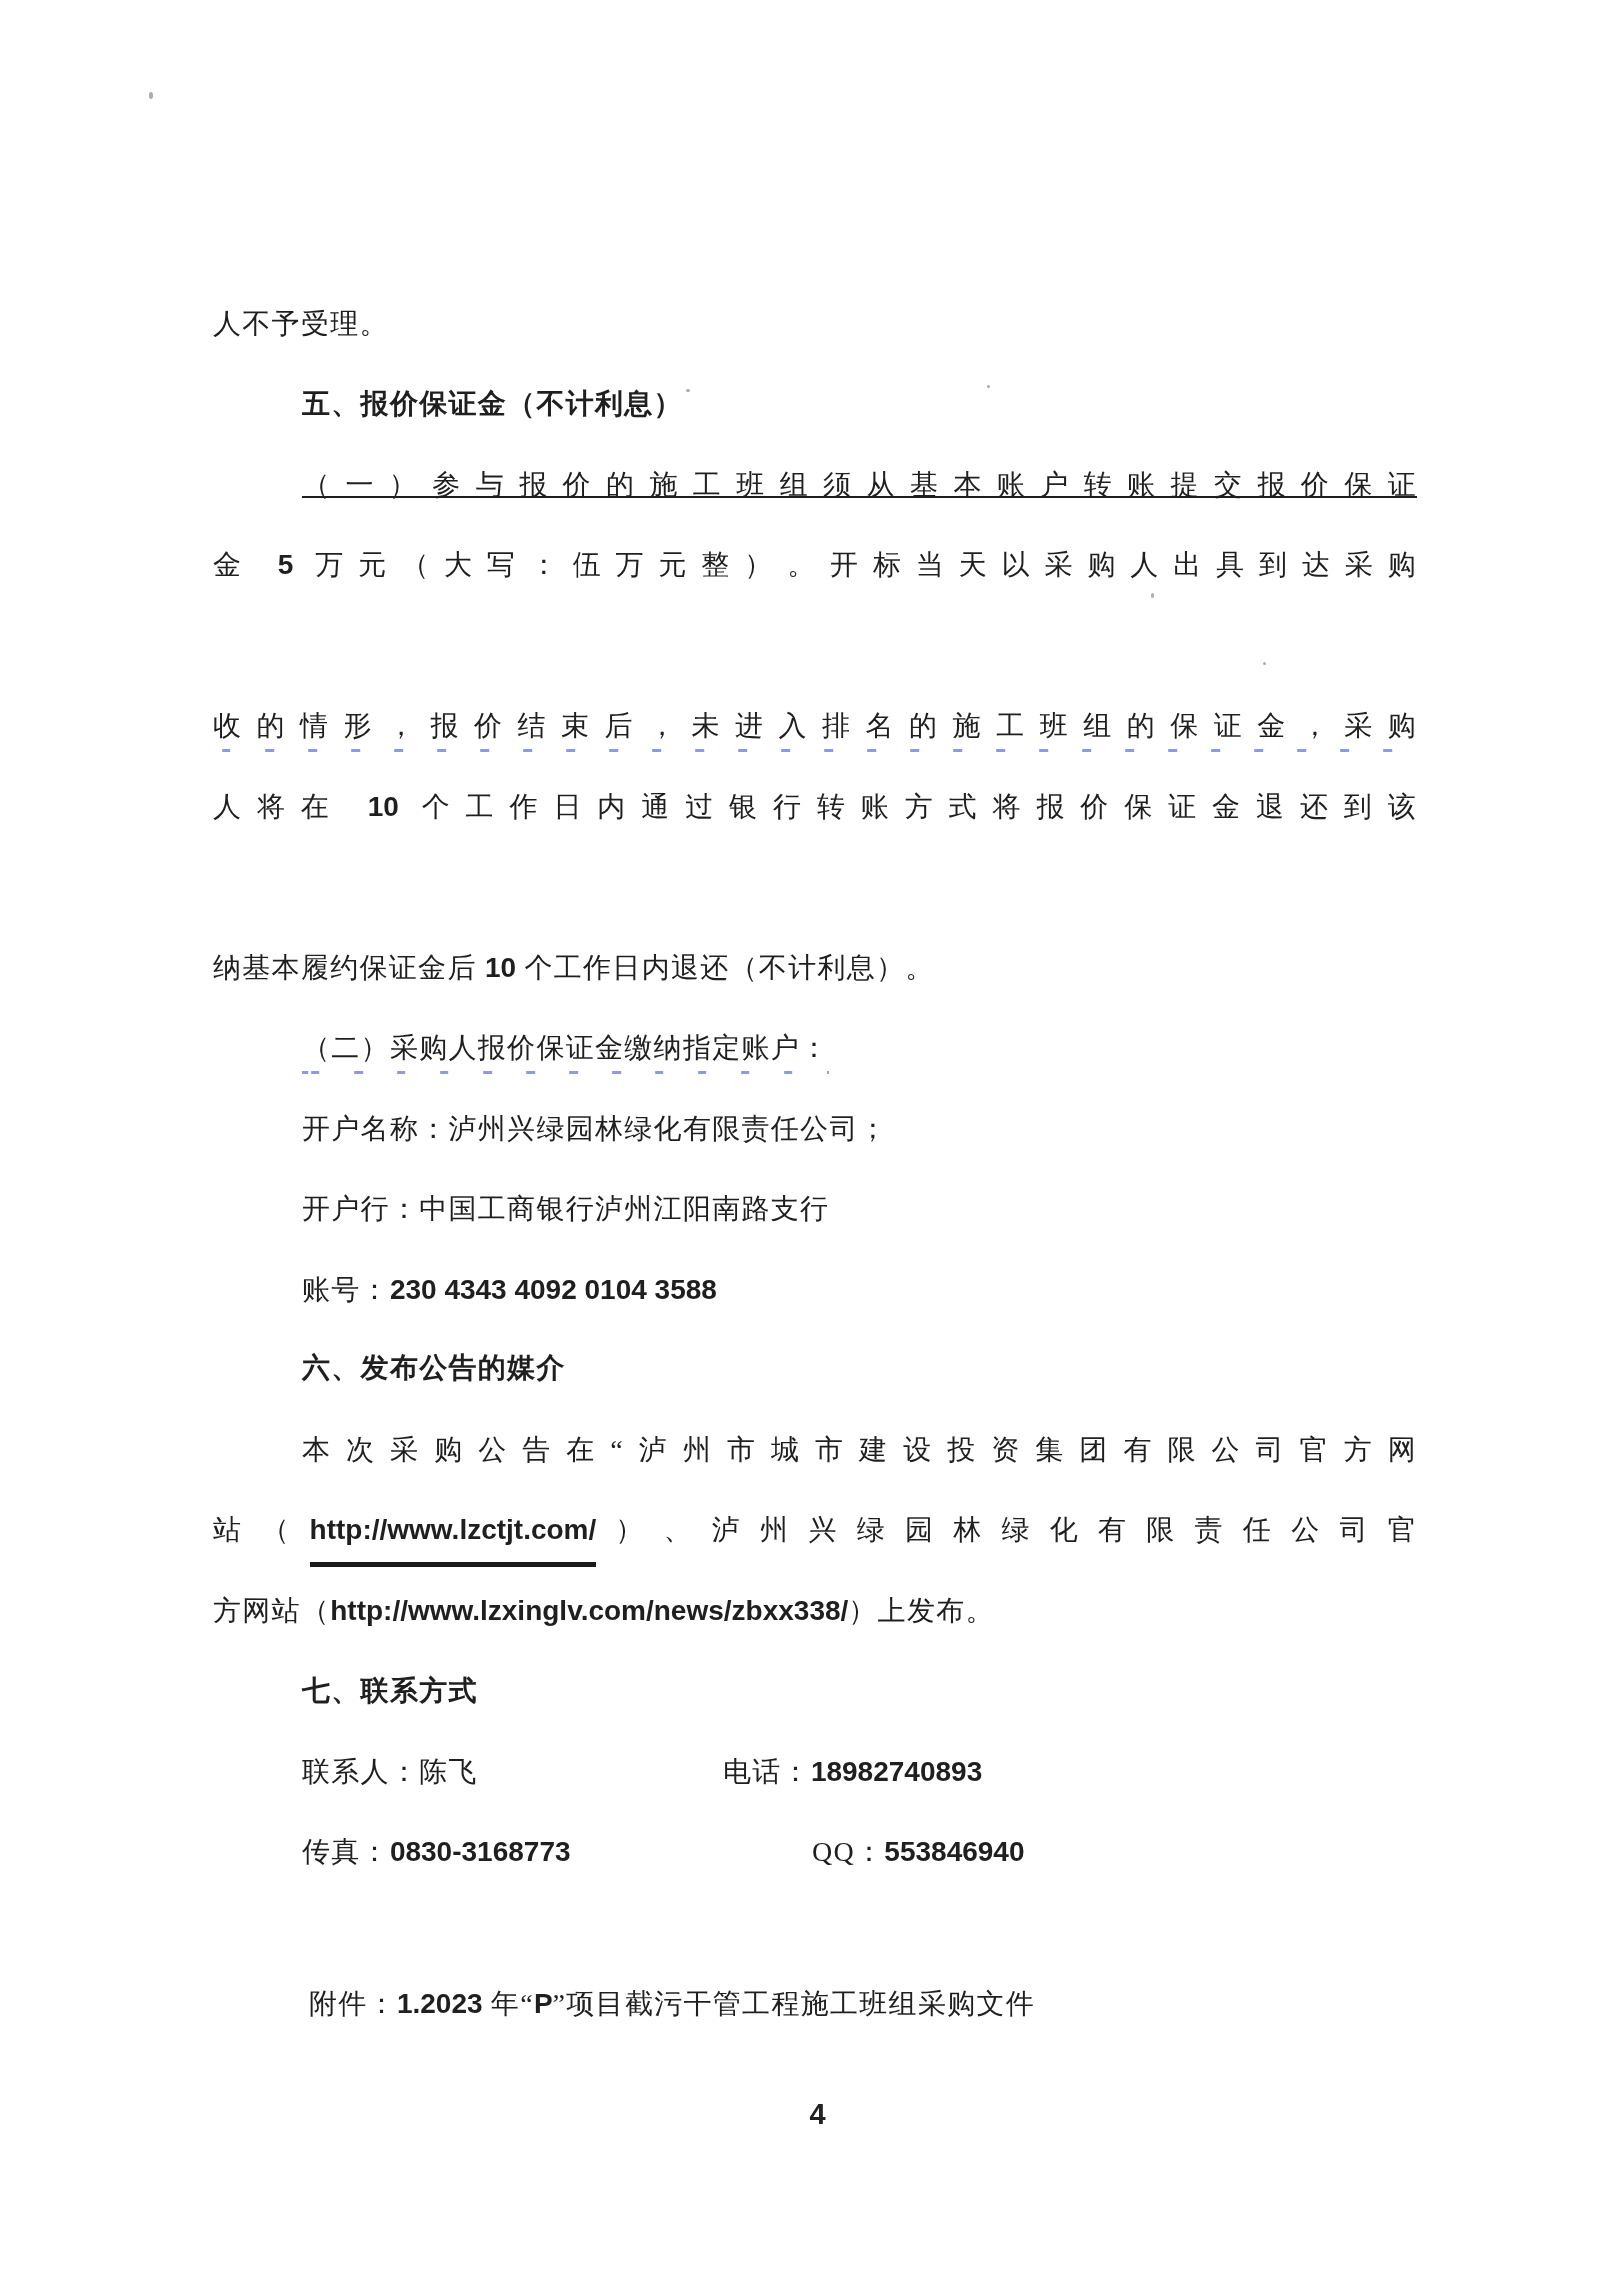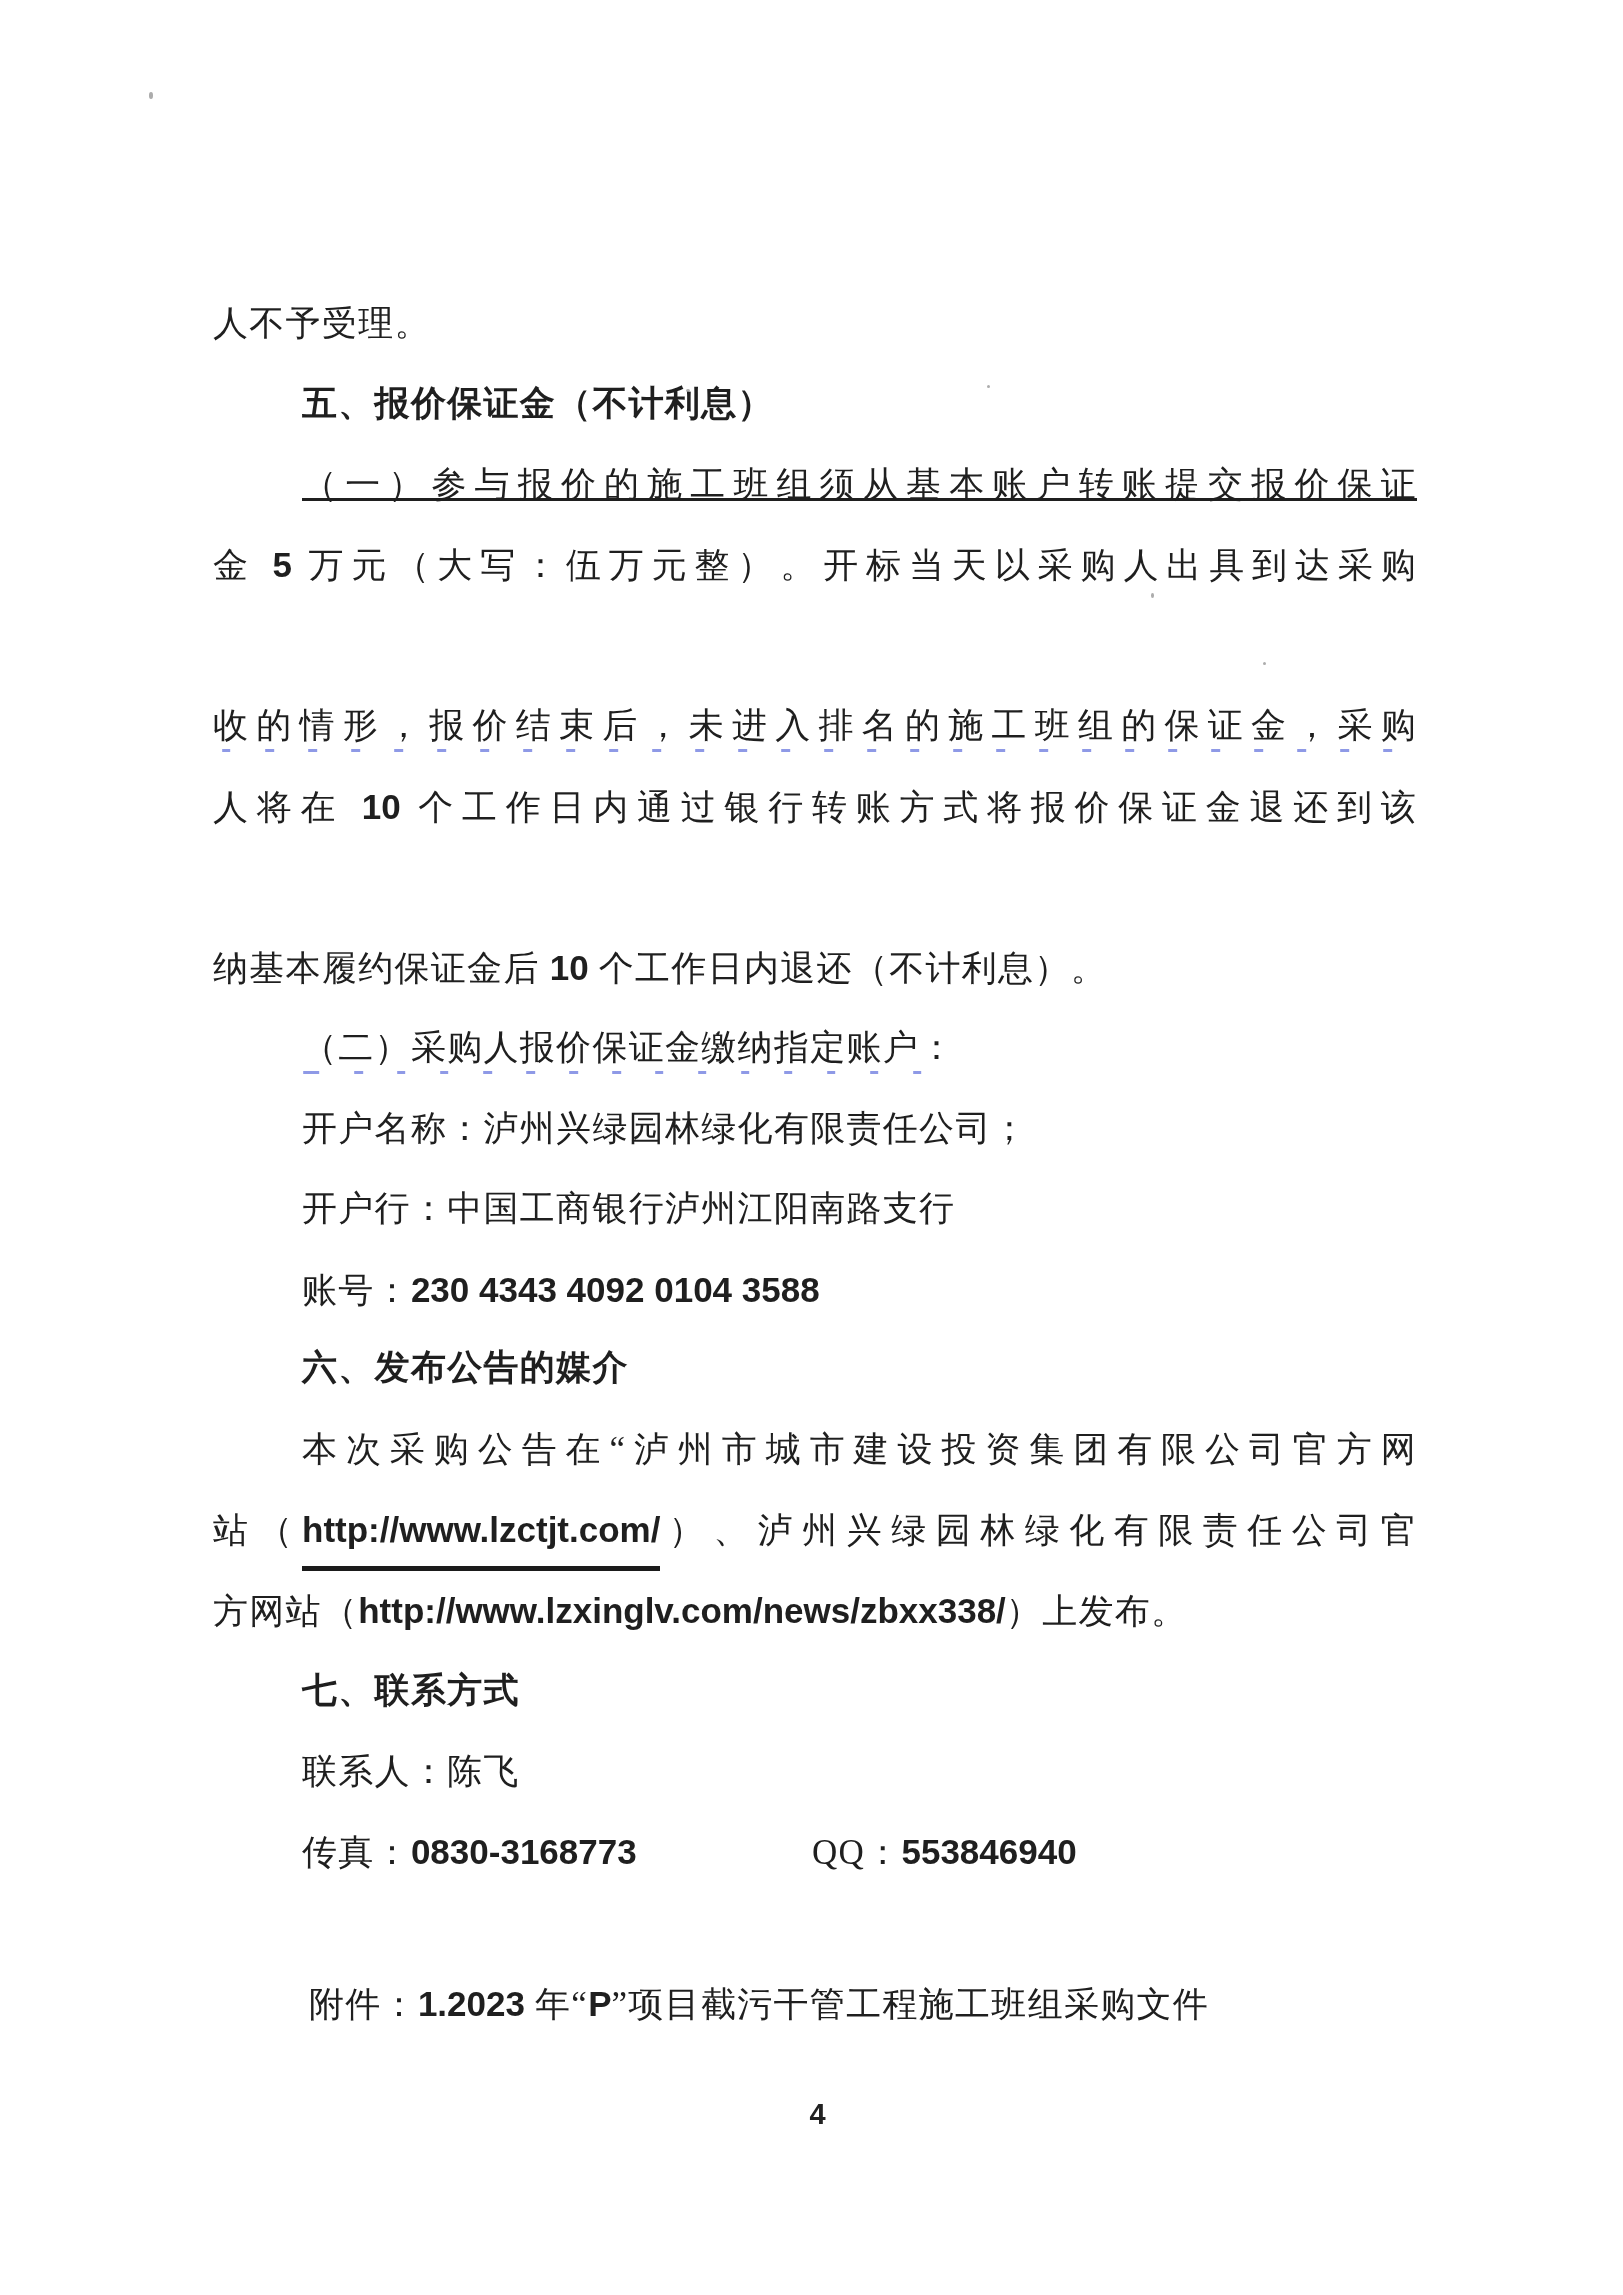--- a/index.html
+++ b/index.html
@@ -8,21 +8,21 @@
     width: 1623px;
     height: 2295px;
     margin: 0 auto;
     background: #ffffff;
     overflow: hidden;
     color: #1f1f1f;
     font-family: "Liberation Serif", serif;
   }
   .ln {
     position: absolute;
-    font-size: 35px;
+    font-size: 28px;
     line-height: 52px;
     letter-spacing: 1.3px;
     white-space: nowrap;
     color: #1f1f1f;
   }
   
   .j {
     white-space: normal;
     text-align: justify;
     text-align-last: justify;
@@ -134,20 +134,23 @@
     <span>方网站（</span><span class="num">http://www.lzxinglv.com/news/zbxx338/</span><span>）上发布。</span>
   </div>
 
   <div class="ln b" style="left:302px; top:1665px;">
     <span>七、联系方式</span>
   </div>
 
   <div class="ln" style="left:302px; top:1746px;">
     <span>联系人：</span><span>陈飞</span>
   </div>
+  <div class="ln" style="left:723px; top:1746px;">
+    <span>电话：</span><span class="num">18982740893</span>
+  </div>
 
   <div class="ln" style="left:302px; top:1826px;">
     <span>传真：</span><span class="num">0830-3168773</span>
   </div>
   <div class="ln" style="left:812px; top:1826px;">
     <span>QQ：</span><span class="num">553846940</span>
   </div>
 
   <div class="ln" style="left:309px; top:1978px;">
     <span>附件：</span><span class="num">1.2023</span><span> 年“</span><span class="num">P</span><span>”项目截污干管工程施工班组采购文件</span>

